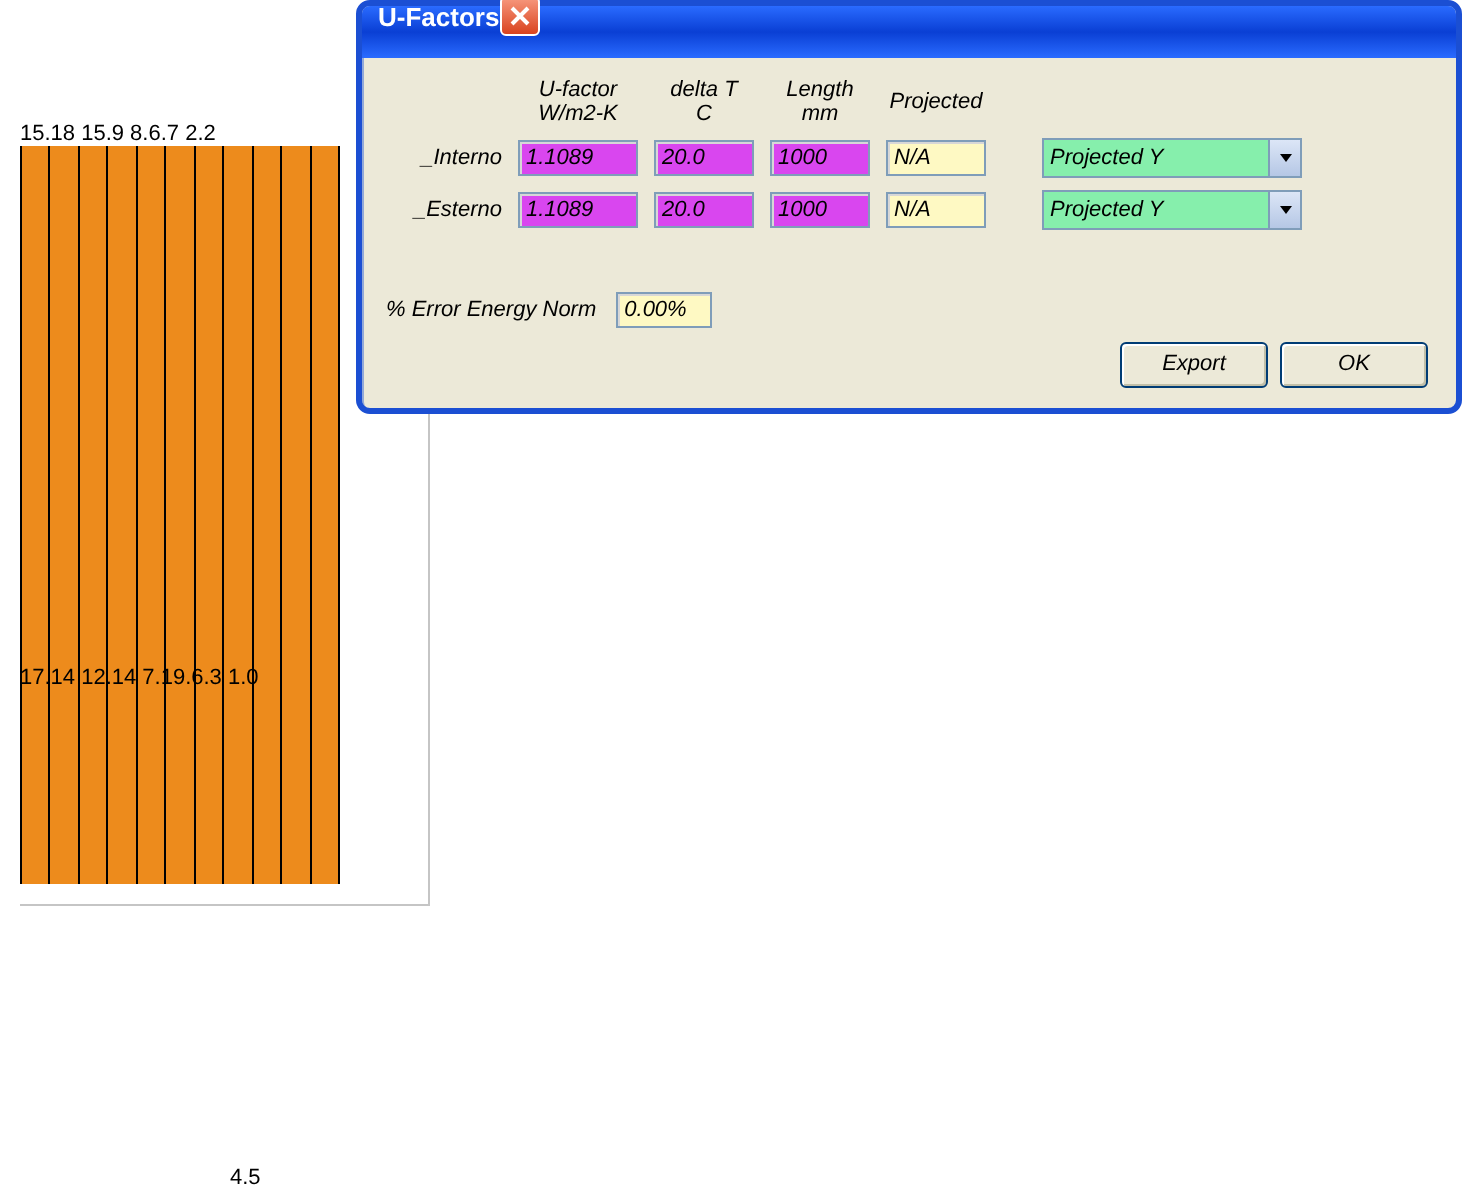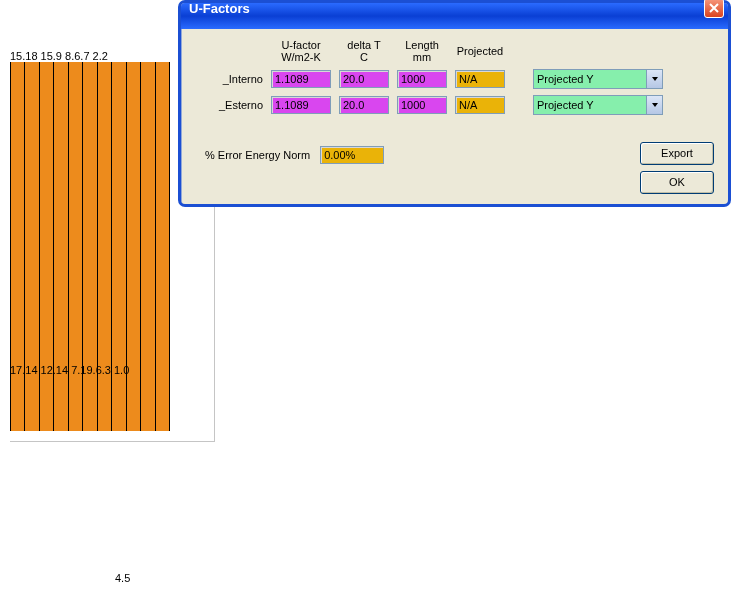--- a/index.html
+++ b/index.html
@@ -11,21 +11,21 @@
     background: #ffffff;
     font-family: "Tahoma", sans-serif;
     font-size: 11px;
     position: relative;
     overflow: hidden;
   }
   
   .viz {
     position: absolute;
     left: 10px;
-    top: 62px;
+    top: 73px;
     width: 205px;
     height: 380px;
     border-right: 1px solid #c5c5c5;
     border-bottom: 1px solid #c5c5c5;
     padding-right: 32px;
     padding-bottom: 10px;
   }
   .stripes {
     display: flex;
     width: 160px;
@@ -40,21 +40,21 @@
   .stripes .first { border-left: 1px solid #000; }
   .label-row {
     position: absolute;
     font-size: 11px;
     left: 0;
     width: 190px;
     white-space: nowrap;
   }
   
   .lbl-top    { top: -12px; }
-  .lbl-mid    { top: 260px; margin-top: 42px; }
+  .lbl-mid    { top: 260px; }
   .lbl-bottom { top: 510px; left: 105px; width: 40px; }
 
   
   .dialog {
     position: absolute;
     left: 178px;
     top: 0;
     width: 553px;
     height: 207px;
     background: #ece9d8;
@@ -63,38 +63,37 @@
     box-shadow: 1px 1px 0 #93a9d8 inset;
   }
   .titlebar {
     height: 26px;
     background: linear-gradient(to bottom,#2a6bff 0%,#0a3fd4 50%,#2a6bff 100%);
     color: #fff;
     font-weight: bold;
     font-size: 13px;
     display: flex;
     align-items: center;
-    justify-content: space-between;
     padding: 0 4px 16px 8px;
     border-top-left-radius: 4px;
     border-top-right-radius: 4px;
   }
   .close-btn {
     width: 20px;
     height: 20px;
     background: linear-gradient(to bottom,#f7987d,#d9431f);
     border: 1px solid #ffffff;
     border-radius: 3px;
     display: flex;
     align-items: center;
     justify-content: center;
   }
   .close-btn svg { width: 10px; height: 10px; }
 
-  .body { padding: 10px 12px 10px 24px; position: relative; height: calc(100% - 26px); }
+  .body { padding: 10px 12px 10px 12px; position: relative; height: calc(100% - 26px); font-style: italic; }
 
   .grid {
     display: grid;
     grid-template-columns: 58px 60px 50px 50px 50px 12px 130px;
     column-gap: 8px;
     row-gap: 6px;
     align-items: center;
     justify-items: center;
   }
   .hdr { font-size: 11px; text-align: center; line-height: 12px; white-space: pre; }
@@ -104,21 +103,21 @@
     width: 100%;
     height: 18px;
     line-height: 16px;
     padding: 0 3px;
     background: #d946ef;
     border: 1px solid #7f9db9;
     font-size: 11px;
     text-align: left;
     box-shadow: inset 1px 1px 0 #d7d7d7;
   }
-  .ro { background:#eab308; color:#000; }
+  .ro { background:#fef9c3; color:#000; }
 
   .select {
     width: 100%;
     height: 20px;
     border: 1px solid #7f9db9;
     background: #86efac;
     display: flex;
     align-items: center;
     justify-content: space-between;
     padding: 0 0 0 3px;
@@ -132,28 +131,28 @@
   }
   .select .arrow svg{width:8px;height:8px;}
 
   .errorline {
     display:flex;
     align-items:center;
     gap:10px;
     margin-top:31px;
     font-size:11px;
   }
-  .errorline .field { width: 64px; }
+  .errorline .field { width: 48px; }
 
   .buttons {
     position:absolute;
     right: 14px;
     bottom: 10px;
     display:flex;
-    flex-direction:column;
+    flex-direction:row;
     gap:6px;
   }
   .btn {
     width: 74px;
     height: 23px;
     background: #ece9d8;
     border: 1px solid #003c74;
     border-radius: 3px;
     font-size: 11px;
     text-align: center;

